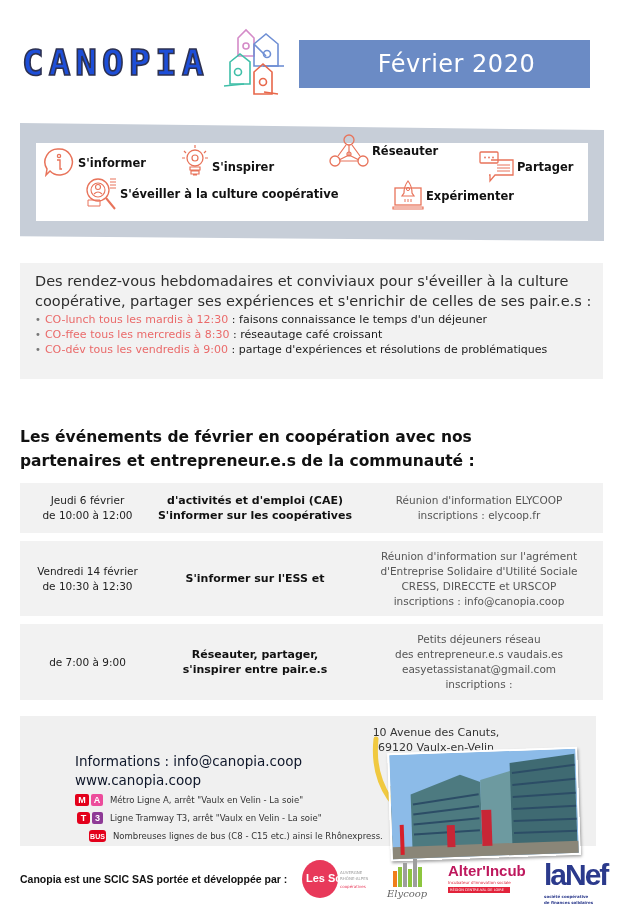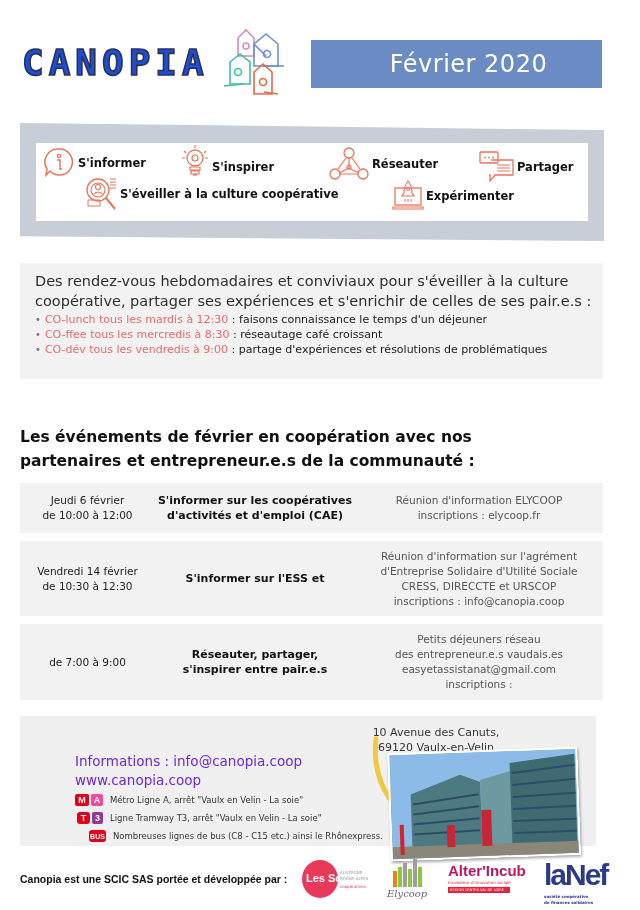--- a/index.html
+++ b/index.html
@@ -8,21 +8,21 @@
 
   
   .logo { position: absolute; left: 22px; top: 34px; width: 260px; height: 70px; }
   .logo-text {
     position: absolute; left: 0; top: 8px;
     font-family: "DejaVu Sans Mono", monospace; font-size: 36px; letter-spacing: 5px;
     color: #1d4ed8; -webkit-text-stroke: 1.6px #2d3150; font-weight: bold;
   }
   .logo-houses { position: absolute; left: 196px; top: -8px; width: 80px; height: 72px; }
   .month-banner {
-    position: absolute; left: 311px; top: 40px; width: 291px; height: 48px;
+    position: absolute; left: 299px; top: 40px; width: 291px; height: 48px;
     background: #6b8bc5; color: #fff; font-size: 24px; display: flex;
     align-items: center; justify-content: center; letter-spacing: 0.5px; padding-left: 24px;
   }
 
   
   .themes-frame {
     position: absolute; left: 20px; top: 123px; width: 584px; height: 118px;
     background: #c7ced8; clip-path: polygon(0 0, 100% 6%, 100% 100%, 0 96%);
   }
   .themes-inner {
@@ -53,21 +53,21 @@
     display: flex; align-items: center; font-size: 10.5px;
   }
   .ev-date { width: 135px; text-align: center; line-height: 15px; color: #222; }
   .ev-title { width: 200px; text-align: center; font-weight: bold; font-size: 11px; line-height: 15px; color: #111; }
   .ev-desc { width: 248px; text-align: center; line-height: 15px; color: #555; font-size: 10.5px; }
 
   
   .info {
     position: absolute; left: 20px; top: 716px; width: 576px; height: 130px; background: #f0f0f0;
   }
-  .info-email { position: absolute; left: 55px; top: 36px; font-size: 13.5px; line-height: 19px; color: #6d28d9; }
+  .info-email { position: absolute; left: 55px; top: 36px; font-size: 13.5px; line-height: 19px; color: #0f172a; }
   .transport { position: absolute; left: 55px; display: flex; align-items: center; font-size: 8.5px; color: #333; }
   .badge { display: inline-flex; align-items: center; justify-content: center; color: #fff; font-weight: bold;
            font-size: 9px; height: 12px; border-radius: 2px; margin-right: 2px; font-family: "Liberation Sans", sans-serif; }
   .address { position: absolute; left: 346px; top: 9px; width: 140px; text-align: center; font-size: 11px; line-height: 15px; color: #333; }
   .photo {
     position: absolute; left: 389px; top: 750px; width: 190px; height: 108px;
     transform: rotate(-2deg); border: 2px solid #fff; box-shadow: 1px 2px 3px rgba(0,0,0,0.35);
     background: linear-gradient(#7fb4e6 0%, #a9cdef 30%, #6d8f92 30%, #4b6f76 55%, #5f8087 75%, #9a9a8e 88%, #6e6a60 100%);
     overflow: hidden;
   }
@@ -113,21 +113,21 @@
 <div class="theme" style="left:180px;top:143px;">
   <svg width="30" height="38" viewBox="0 0 30 38">
     <circle cx="15" cy="15" r="8" fill="none" stroke="#e8735a" stroke-width="1.3"></circle>
     <circle cx="15" cy="15" r="3" fill="none" stroke="#e8735a" stroke-width="1.2"></circle>
     <path d="M15 2 v3 M4 8 l2 2 M26 8 l-2 2 M2 15 h3 M25 15 h3" stroke="#e8735a" stroke-width="1.2"></path>
     <path d="M10 24 h10 v3 h-10z M11 28 h8 v3 h-8z M13 32 h4" fill="none" stroke="#e8735a" stroke-width="1.2"></path>
   </svg>
   <span style="margin-top:10px">S'inspirer</span>
 </div>
 
-<div class="theme" style="left:328px;top:146px;justify-content:center;">
+<div class="theme" style="left:328px;top:133px;justify-content:center;">
   <svg width="42" height="36" viewBox="0 0 42 36">
     <circle cx="21" cy="7" r="5" fill="none" stroke="#e8735a" stroke-width="1.3"></circle>
     <circle cx="7" cy="28" r="5" fill="none" stroke="#e8735a" stroke-width="1.3"></circle>
     <circle cx="35" cy="28" r="5" fill="none" stroke="#e8735a" stroke-width="1.3"></circle>
     <path d="M18 12 L10 23 M24 12 L32 23 M12 28 H30 M21 12 V22 M21 22 L11 27 M21 22 L31 27" stroke="#e8735a" stroke-width="1.2" fill="none"></path>
     <circle cx="21" cy="21" r="2" fill="none" stroke="#e8735a" stroke-width="1.2"></circle>
   </svg>
   <span>Réseauter</span>
 </div>
 
@@ -180,22 +180,22 @@
   <div>Les événements de février en coopération avec nos</div>
   <div>partenaires et entrepreneur.e.s de la communauté :</div>
 </div>
 
 <div class="event" style="top:483px;height:50px;">
   <div class="ev-date">
     <div>Jeudi 6 février</div>
       <div>de 10:00 à 12:00</div>
   </div>
   <div class="ev-title">
-    <div>S'informer sur les coopératives</div>
-      <div>d'activités et d'emploi (CAE)</div>
+    <div>d'activités et d'emploi (CAE)</div>
+      <div>S'informer sur les coopératives</div>
   </div>
   <div class="ev-desc">
     <div>Réunion d'information ELYCOOP</div>
       <div>inscriptions : elycoop.fr</div>
   </div>
 </div>
 
 <div class="event" style="top:541px;height:75px;">
   <div class="ev-date">
     <div>Vendredi 14 février</div>

